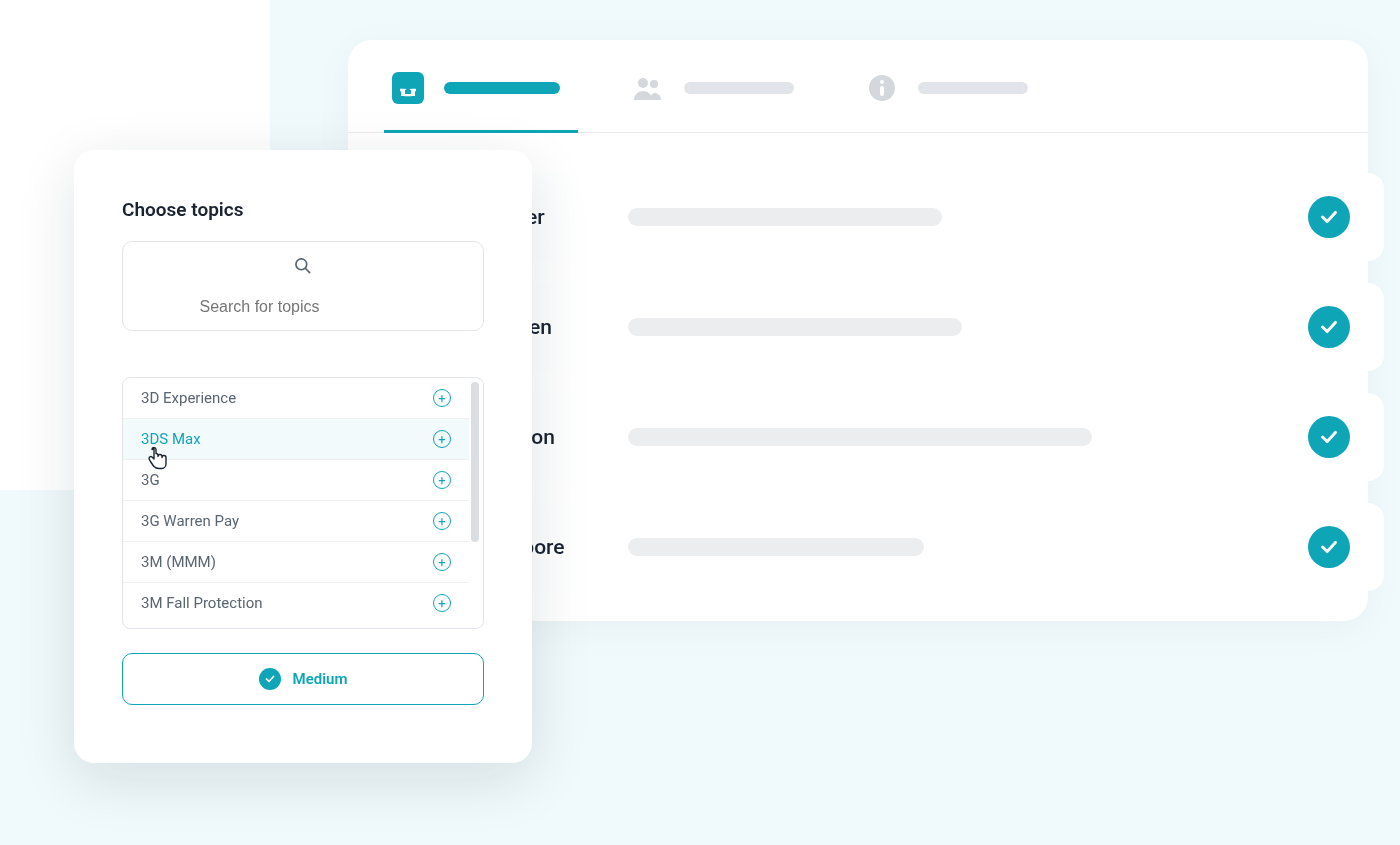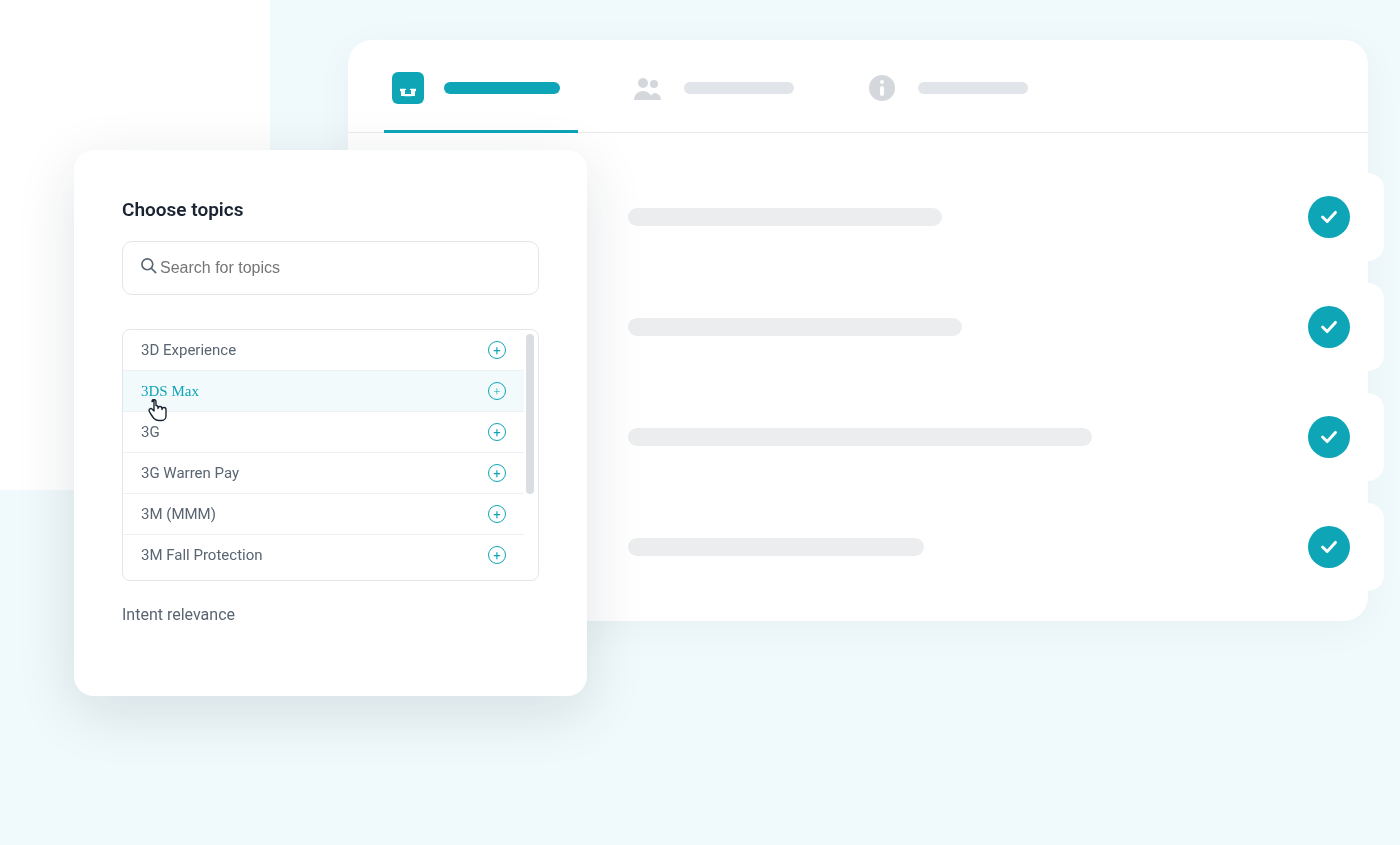--- a/index.html
+++ b/index.html
@@ -106,40 +106,41 @@
       align-items: center;
       justify-content: center;
       margin-left: auto;
       flex-shrink: 0;
     }
 
     .filter-panel {
       position: absolute;
       left: 74px;
       top: 150px;
-      width: 513px;
+      width: 458px;
       background: #fff;
       border-radius: 20px;
       box-shadow: 0 16px 60px rgba(20,30,50,0.12);
       padding: 48px 48px 58px 48px;
     }
     .panel-title {
       font-size: 19px;
       font-weight: 600;
       color: #1a2332;
       margin-bottom: 20px;
     }
     .search-wrap {
       display: flex;
       align-items: center;
-      gap: 1px;
+      gap: 18px;
       border: 1px solid #e2e5e9;
       border-radius: 10px;
       padding: 14px 16px;
-      margin-bottom: 34px;
+      margin-bottom: 46px;
+      flex-direction: column;
     }
     .search-input {
       border: none;
       outline: none;
       font-size: 16px;
       color: #5a6572;
       flex: 1;
       background: transparent;
     }
     .subhead {
@@ -169,21 +170,20 @@
       font-size: 15px;
       color: #5a6572;
       border-bottom: 1px solid #eef0f2;
       cursor: pointer;
       position: relative;
     }
     .topic-item:last-child { border-bottom: none; text-align: center; }
     .topic-item.hover {
       background: #f3fafb;
       color: #0ea5b7;
-      font-family: Liberation Serif, serif;
     }
     .add-btn {
       width: 18px; height: 18px;
       border-radius: 50%;
       border: 1.5px solid #0ea5b7;
       display: flex;
       align-items: center;
       justify-content: center;
       color: #0ea5b7;
       font-size: 13px;
@@ -402,16 +402,23 @@
       <div class="topic-item">
         <span>3M Fall Protection</span>
         <span class="add-btn">+</span>
       </div>
     </div>
     <div class="scrollbar-track">
       <div class="scrollbar-thumb"></div>
     </div>
   </div>
 
-  <div class="subhead">Intent relevance</div>
   <div class="relevance-row">
+    <div class="relevance-opt selected">
+      <span class="radio-checked">
+        <svg width="12" height="12" viewBox="0 0 24 24" fill="none">
+            <path d="M5 12 l5 5 l9 -10" stroke="#fff" stroke-width="3.5" stroke-linecap="round" stroke-linejoin="round"></path>
+          </svg>
+      </span>
+      <span>Medium</span>
+    </div>
   </div>
 </div>
 
 </body></html>

